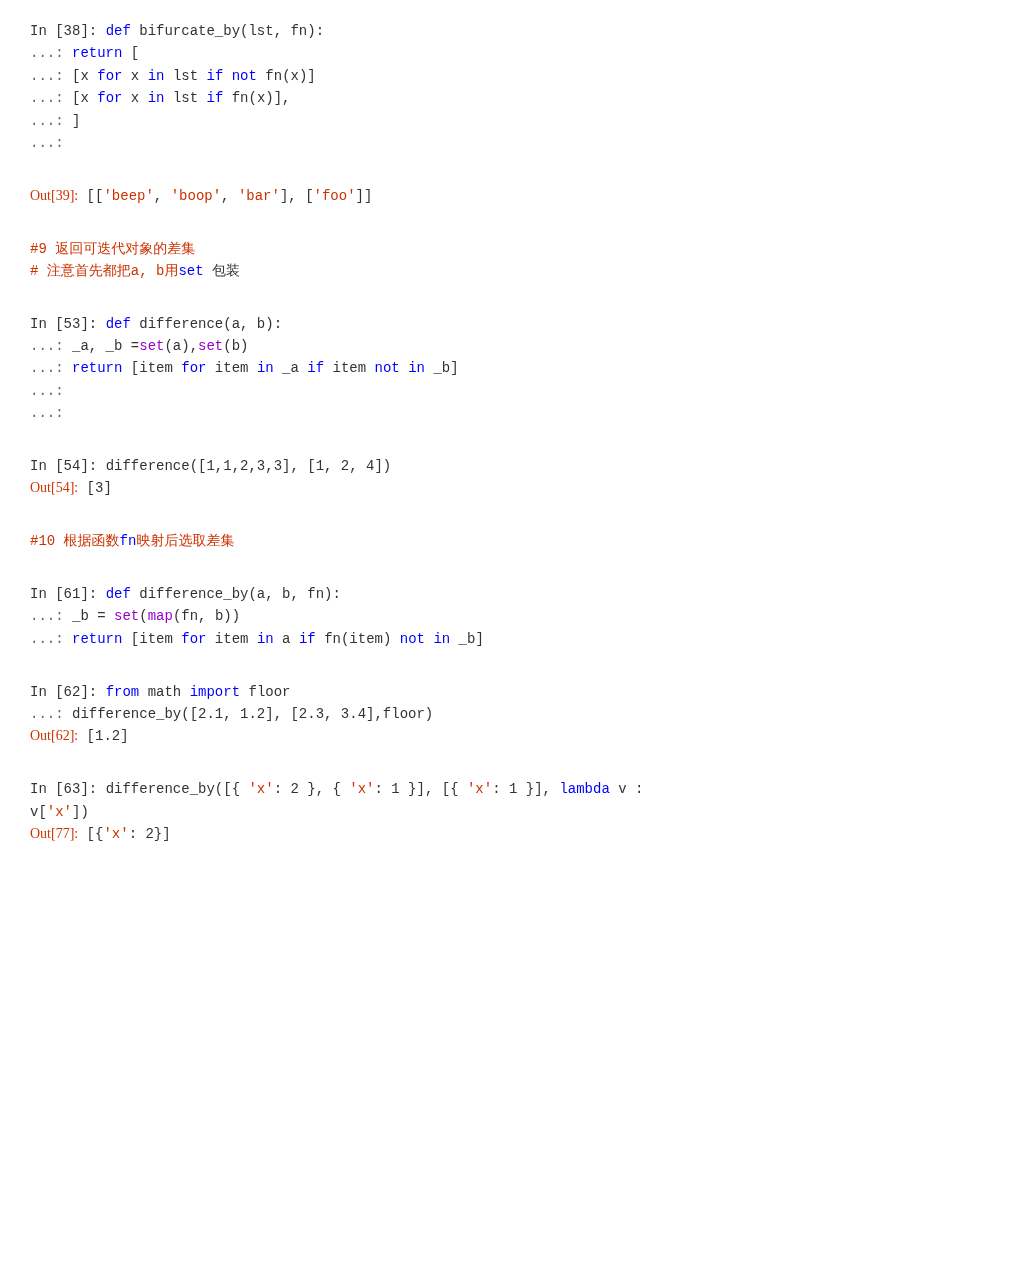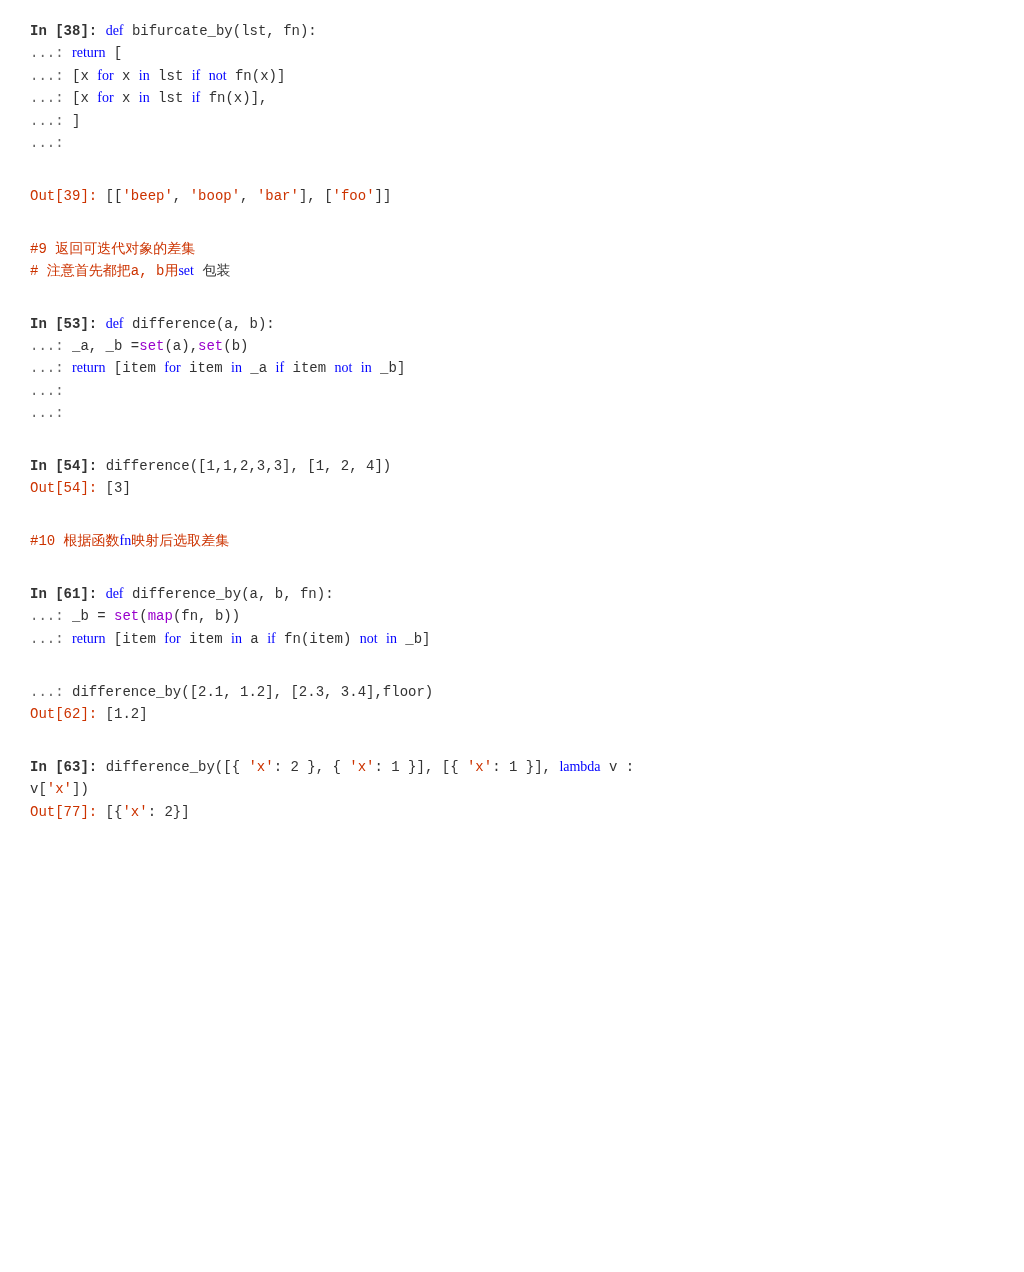--- a/index.html
+++ b/index.html
@@ -13,27 +13,27 @@
       font-family: 'Courier New', Courier, monospace;
       font-size: 14px;
       line-height: 1.6;
       color: #333333;
       padding: 20px 30px;
     }
 
     .section {
       margin-bottom: 8px;
     }
-    .c-keyword { color: #0000ff; font-family: Liberation Serif, serif; }        
+    .c-keyword { color: #0000ff; }        
     .c-string { color: #cc3300; }        
     .c-comment-hash { color: #cc3300; }
     .c-builtin { color: #9900cc; }
     .c-ellipsis { color: #666666; }
-    .c-in-label { color: #333333; font-weight: bold; }
-    .c-out-label { color: #cc3300; }          
+    .c-in-label { color: #333333; }
+    .c-out-label { color: #cc3300; font-family: Liberation Serif, serif; }          
 
     .line {
       display: block;
       min-height: 1.6em;
     }
 
     .empty-line {
       display: block;
       height: 1.6em;
     }
@@ -92,20 +92,21 @@
 
   <div class="section">
     <span class="line"><span class="c-in-label">In [61]: </span><span class="c-keyword">def</span> difference_by(a, b, fn):</span>
     <span class="line"><span class="c-ellipsis">    ...:    </span>_b = <span class="c-builtin">set</span>(<span class="c-builtin">map</span>(fn, b))</span>
     <span class="line"><span class="c-ellipsis">    ...:    </span><span class="c-keyword">return</span> [item <span class="c-keyword">for</span> item <span class="c-keyword">in</span> a <span class="c-keyword">if</span> fn(item) <span class="c-keyword">not</span> <span class="c-keyword">in</span> _b]</span>
   </div>
 
   <span class="empty-line"></span>
 
   <div class="section">
+    <span class="line"><span class="c-in-label">In [62]: </span><span class="c-keyword">from</span> math <span class="c-keyword">import</span> floor</span>
     <span class="line"><span class="c-ellipsis">    ...: </span>difference_by([2.1, 1.2], [2.3, 3.4],floor)</span>
     <span class="line"><span class="c-out-label">Out[62]:</span> [1.2]</span>
   </div>
 
   <span class="empty-line"></span>
 
   <div class="section">
     <span class="line"><span class="c-in-label">In [63]: </span>difference_by([{ <span class="c-string">'x'</span>: 2 }, { <span class="c-string">'x'</span>: 1 }], [{ <span class="c-string">'x'</span>: 1 }], <span class="c-keyword">lambda</span> v :</span>
     <span class="line">    v[<span class="c-string">'x'</span>])</span>
     <span class="line"><span class="c-out-label">Out[77]:</span> [{<span class="c-string">'x'</span>: 2}]</span>

